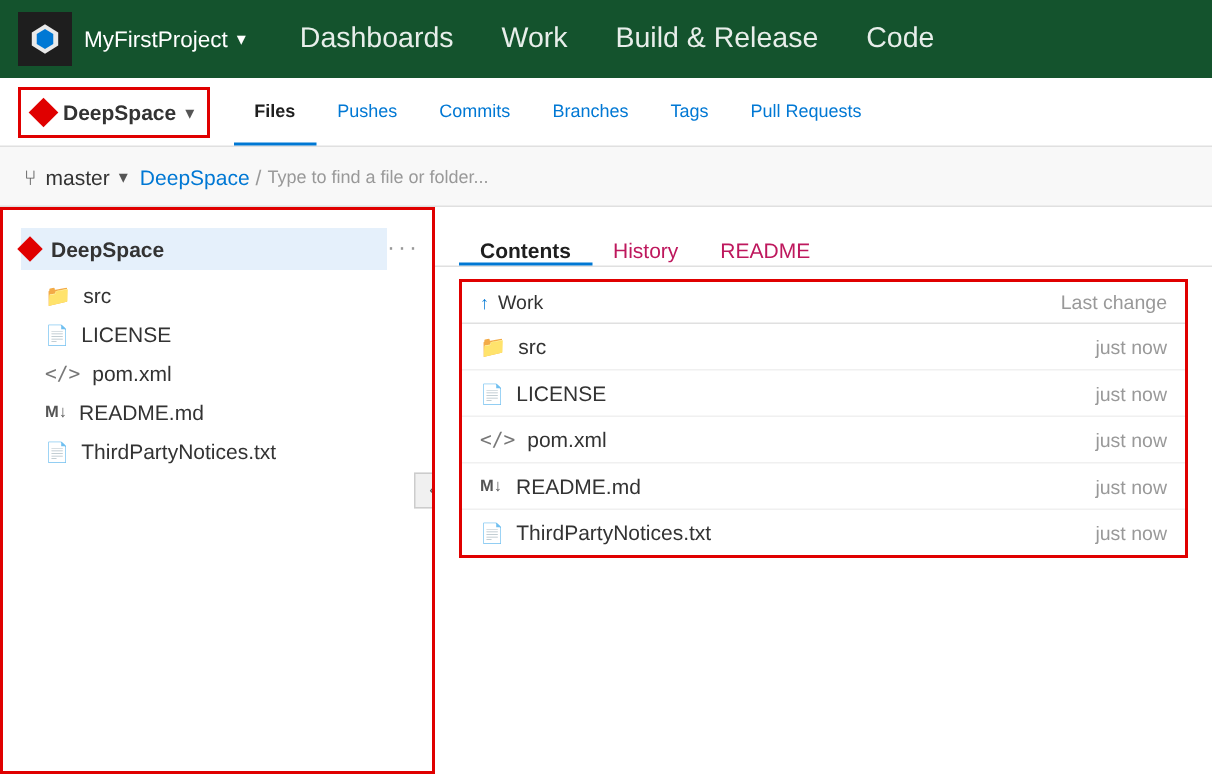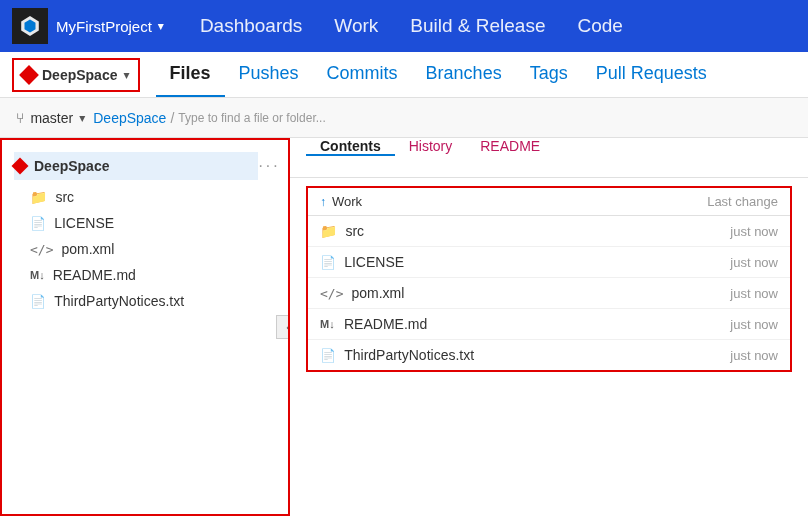--- a/index.html
+++ b/index.html
@@ -1,20 +1,20 @@
 <!DOCTYPE html>
 <html><head>
   <meta charset="utf-8">
   <style>
     * { box-sizing: border-box; margin: 0; padding: 0; }
     body { font-family: 'Segoe UI', Tahoma, Geneva, Verdana, sans-serif; font-size: 14px; background: #fff; width: 808px; height: 516px; overflow: hidden; }
 
     
     .top-nav {
-      background: #1d4ed8;
+      background: #14532d;
       height: 52px;
       display: flex;
       align-items: center;
       padding: 0 12px;
       gap: 0;
     }
     .top-nav-logo {
       width: 36px;
       height: 36px;
       background: #1e1e1e;
@@ -82,21 +82,21 @@
     }
     .repo-name { font-size: 14px; font-weight: 600; color: #333; }
     .repo-chevron { font-size: 12px; color: #555; }
     .second-nav-items {
       display: flex;
       align-items: stretch;
       height: 100%;
     }
     .second-nav-item {
       color: #0078d4;
-      font-size: 18px;
+      font-size: 12px;
       padding: 0 14px;
       display: flex;
       align-items: center;
       cursor: pointer;
       border-bottom: 2px solid transparent;
       height: 100%;
     }
     .second-nav-item.active { color: #1e1e1e; border-bottom: 2px solid #0078d4; font-weight: 600; }
 
     
@@ -182,21 +182,21 @@
     
     .right-panel {
       flex: 1;
       overflow: hidden;
       padding: 0;
     }
 
     
     .right-tabs {
       display: flex;
-      align-items: flex-start;
+      align-items: flex-end;
       height: 40px;
       border-bottom: 1px solid #e0e0e0;
       padding: 0 16px;
     }
     .right-tab {
       font-size: 14px;
       padding: 0 14px;
       display: flex;
       align-items: center;
       cursor: pointer;

